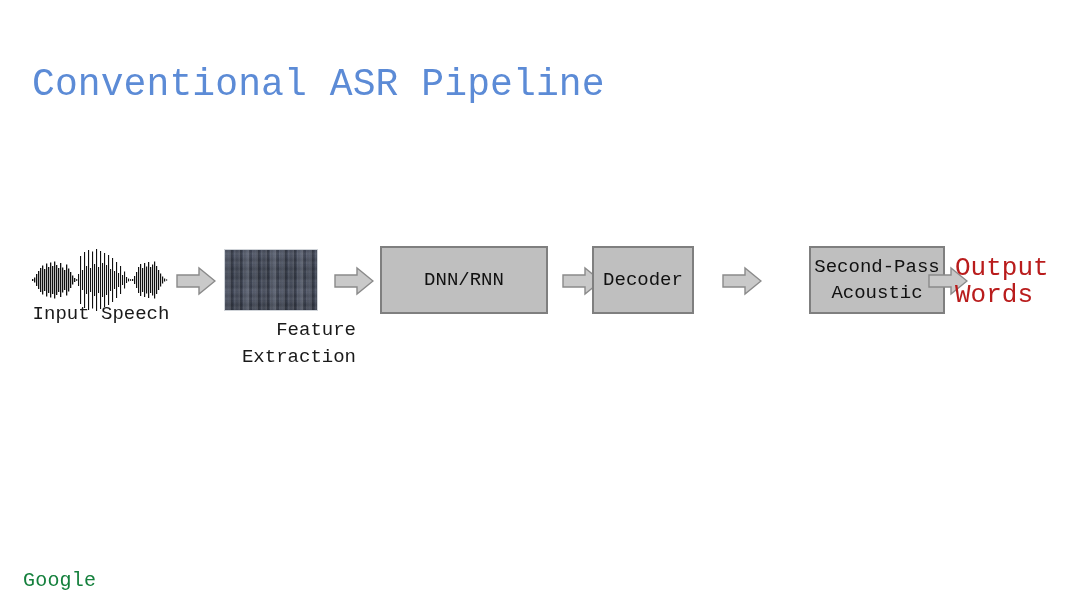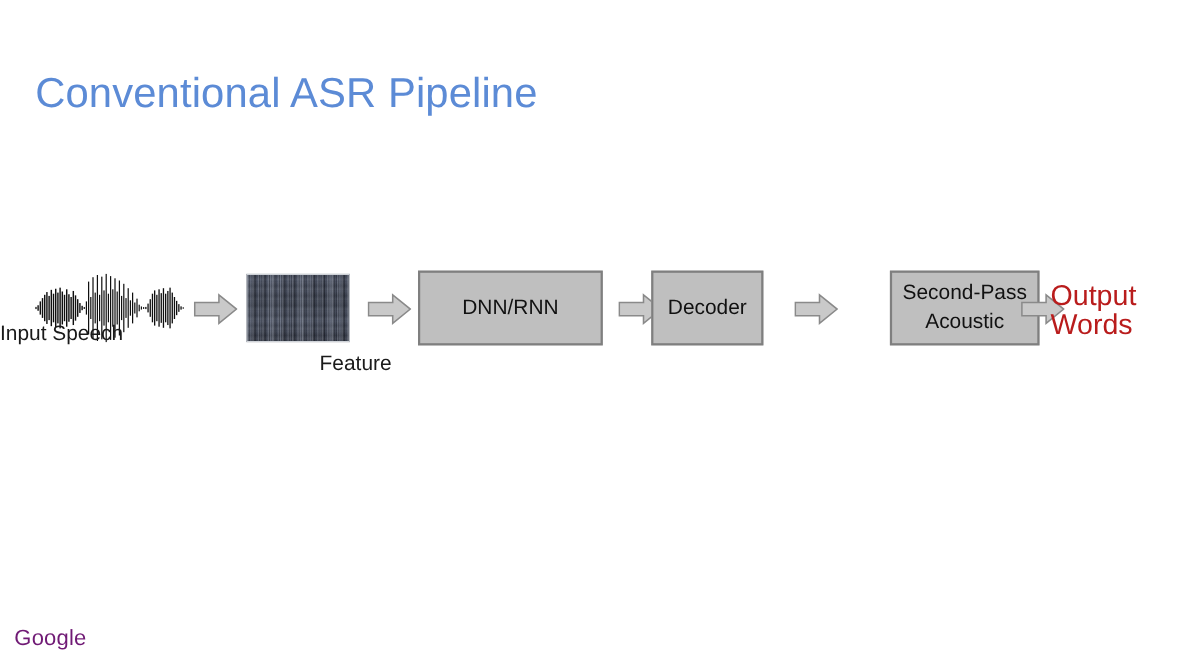--- a/index.html
+++ b/index.html
@@ -6,21 +6,21 @@
     margin: 0;
     padding: 0;
     background: #ffffff;
   }
   #slide {
     position: relative;
     width: 1080px;
     height: 607px;
     background: #ffffff;
     overflow: hidden;
-    font-family: Liberation Sans, sans-serif;
+    font-family: Liberation Mono, monospace;
   }
 
   
   #slide-title {
     position: absolute;
     left: 32px;
     top: 62px;
     font-size: 38px;
     line-height: 46px;
     font-weight: 400;
@@ -39,22 +39,23 @@
     left: 32px;
     top: 246px;
     width: 138px;
     height: 68px;
   }
   #waveform-wrap svg { display: block; }
 
   #input-speech-label {
     position: absolute;
     left: 0px;
-    top: 291px;
+    top: 301px;
     width: 202px;
+    text-align: center;
     font-size: 19px;
     line-height: 26px;
     color: #1a1a1a;
   }
 
   
   #spectrogram {
     left: 224px;
     top: 249px;
     width: 94px;
@@ -141,24 +142,24 @@
   .arrow svg { display: block; }
   #arrow-1 { left: 176px; }
   #arrow-2 { left: 334px; }
   #arrow-3 { left: 562px; }
   #arrow-4 { left: 722px; }
   #arrow-5 { left: 928px; }
 
   
   #footer-logo {
     position: absolute;
-    left: 13px;
+    left: 23px;
     top: 569px;
     font-size: 20px;
-    color: #701a75;
+    color: #15803d;
     letter-spacing: 0.2px;
   }
 </style>
 </head>
 <body>
 
 <div id="slide">
 
   <div id="slide-title">Conventional ASR Pipeline</div>
 
@@ -244,20 +245,21 @@
   <div id="arrow-1" class="arrow">
     <svg width="40" height="30" viewBox="0 0 40 30" aria-hidden="true">
       <polygon points="1,9 23,9 23,2 39,15 23,28 23,21 1,21" fill="#c9c9c9" stroke="#8a8a8a" stroke-width="1.4" stroke-linejoin="miter"></polygon>
     </svg>
   </div>
 
   <div id="spectrogram" class="stage"></div>
 
   <div id="feature-extraction-label">
     <div>Feature</div>
+    <div>Extraction</div>
   </div>
 
   <div id="arrow-2" class="arrow">
     <svg width="40" height="30" viewBox="0 0 40 30" aria-hidden="true">
       <polygon points="1,9 23,9 23,2 39,15 23,28 23,21 1,21" fill="#c9c9c9" stroke="#8a8a8a" stroke-width="1.4" stroke-linejoin="miter"></polygon>
     </svg>
   </div>
 
   <div id="box-acoustic-model" class="pbox">
     <div>

